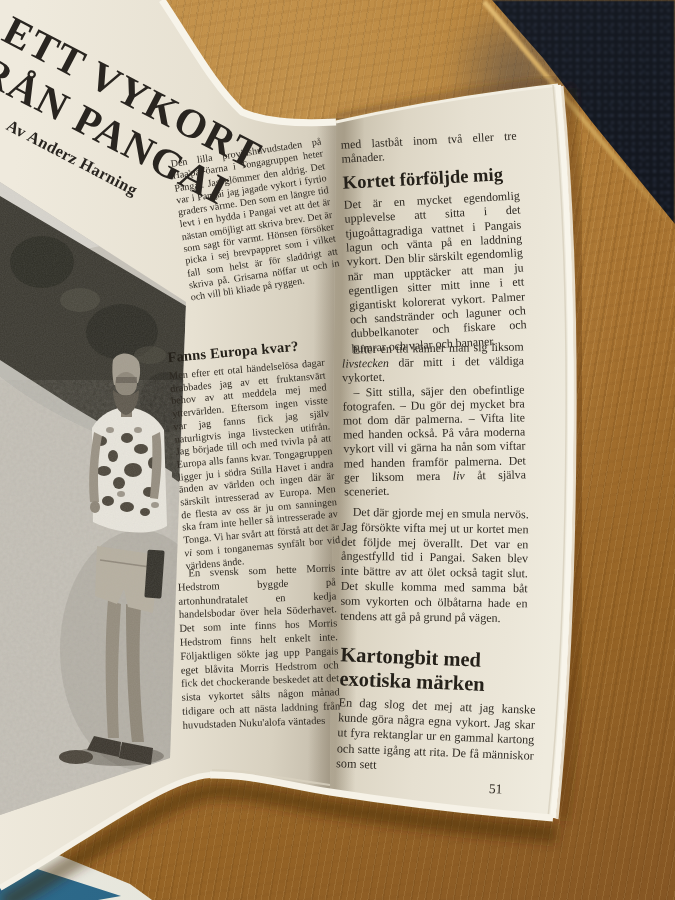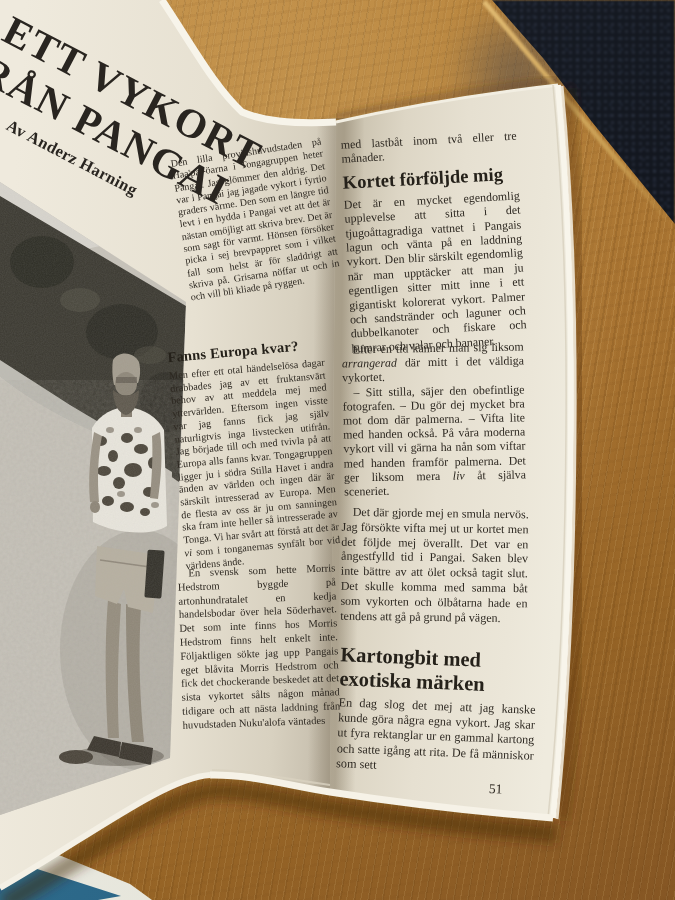--- a/index.html
+++ b/index.html
@@ -256,21 +256,21 @@
   <div class="page-text lcolC">
     <p class="ind">En svensk som hette Morris Hedstrom byggde på artonhundratalet en kedja handelsbodar över hela Söderhavet. Det som inte finns hos Morris Hedstrom finns helt enkelt inte. Följaktligen sökte jag upp Pangais eget blåvita Morris Hedstrom och fick det chockerande beskedet att det sista vykortet sålts någon månad tidigare och att nästa laddning från huvudstaden Nuku'alofa väntades</p>
   </div>
 
   <div class="page-text rcolA">
     <p>med lastbåt inom två eller tre månader.</p>
     <div class="rheading1">Kortet förföljde mig</div>
     <p>Det är en mycket egendomlig upplevelse att sitta i det tjugoåttagradiga vattnet i Pangais lagun och vänta på en laddning vykort. Den blir särskilt egendomlig när man upptäcker att man ju egentligen sitter mitt inne i ett gigantiskt kolorerat vykort. Palmer och sandstränder och laguner och dubbelkanoter och fiskare och humrar och valar och bananer.</p>
   </div>
   <div class="page-text rcolB">
-    <p class="ind"><span>Efter en tid känner man sig liksom </span><em>arrangerad</em><span> där mitt i det väldiga vykortet.</span></p>
+    <p class="ind"><span>Efter en tid känner man sig liksom </span><em>livstecken</em><span> där mitt i det väldiga vykortet.</span></p>
     <p class="ind"><span>– Sitt stilla, säjer den obefintlige fotografen. – Du gör dej mycket bra mot dom där palmerna. – Vifta lite med handen också. På våra moderna vykort vill vi gärna ha nån som viftar med handen framför palmerna. Det ger liksom mera </span><em>liv</em><span> åt själva sceneriet.</span></p>
   </div>
   <div class="page-text rcolC">
     <p class="ind">Det där gjorde mej en smula nervös. Jag försökte vifta mej ut ur kortet men det följde mej överallt. Det var en ångestfylld tid i Pangai. Saken blev inte bättre av att ölet också tagit slut. Det skulle komma med samma båt som vykorten och ölbåtarna hade en tendens att gå på grund på vägen.</p>
   </div>
   <div class="page-text rcolD">
     <div class="rheading2"><span>Kartongbit med</span><br><span>exotiska märken</span></div>
     <p>En dag slog det mej att jag kanske kunde göra några egna vykort. Jag skar ut fyra rektanglar ur en gammal kartong och satte igång att rita. De få människor som sett</p>
     <div class="pagenum">51</div>
   </div>

